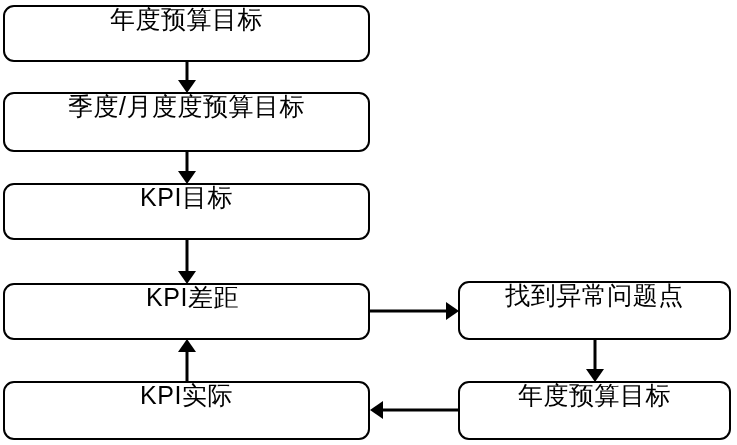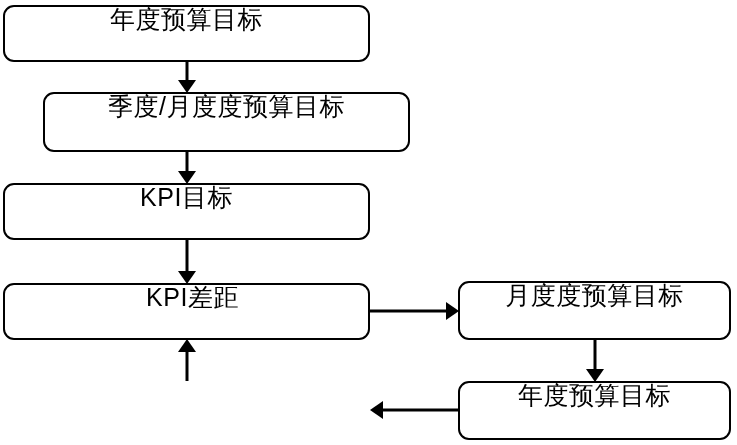--- a/index.html
+++ b/index.html
@@ -83,34 +83,37 @@
       <line x1="187" y1="381" x2="187" y2="350" stroke="#000" stroke-width="3"></line>
       <polygon points="178,352 196,352 187,339" fill="#000"></polygon>
     </g>
 
   </svg>
 
   <div class="node" style="left:3px; top:5px; width:367px; height:57px;">
     <span>年度预算目标</span>
   </div>
 
-  <div class="node" style="left:3px; top:92px; width:367px; height:60px;margin-left:40px;">
+  <div class="node" style="left:3px; top:92px; width:367px; height:60px;">
     <span>季度/月度度预算目标</span>
   </div>
 
   <div class="node" style="left:3px; top:183px; width:367px; height:57px;">
     <span>KPI目标</span>
   </div>
 
   <div class="node" style="left:3px; top:283px; width:367px; height:57px;padding-left:12px;">
     <span>KPI差距</span>
   </div>
 
+  <div class="node" style="left:3px; top:381px; width:367px; height:59px;">
+    <span>KPI实际</span>
+  </div>
 
   <div class="node" style="left:458px; top:281px; width:273px; height:59px;">
-    <span>月度度预算目标</span>
+    <span>找到异常问题点</span>
   </div>
 
   <div class="node" style="left:458px; top:381px; width:273px; height:59px;">
     <span>年度预算目标</span>
   </div>
 
 </div>
 
 </body></html>

